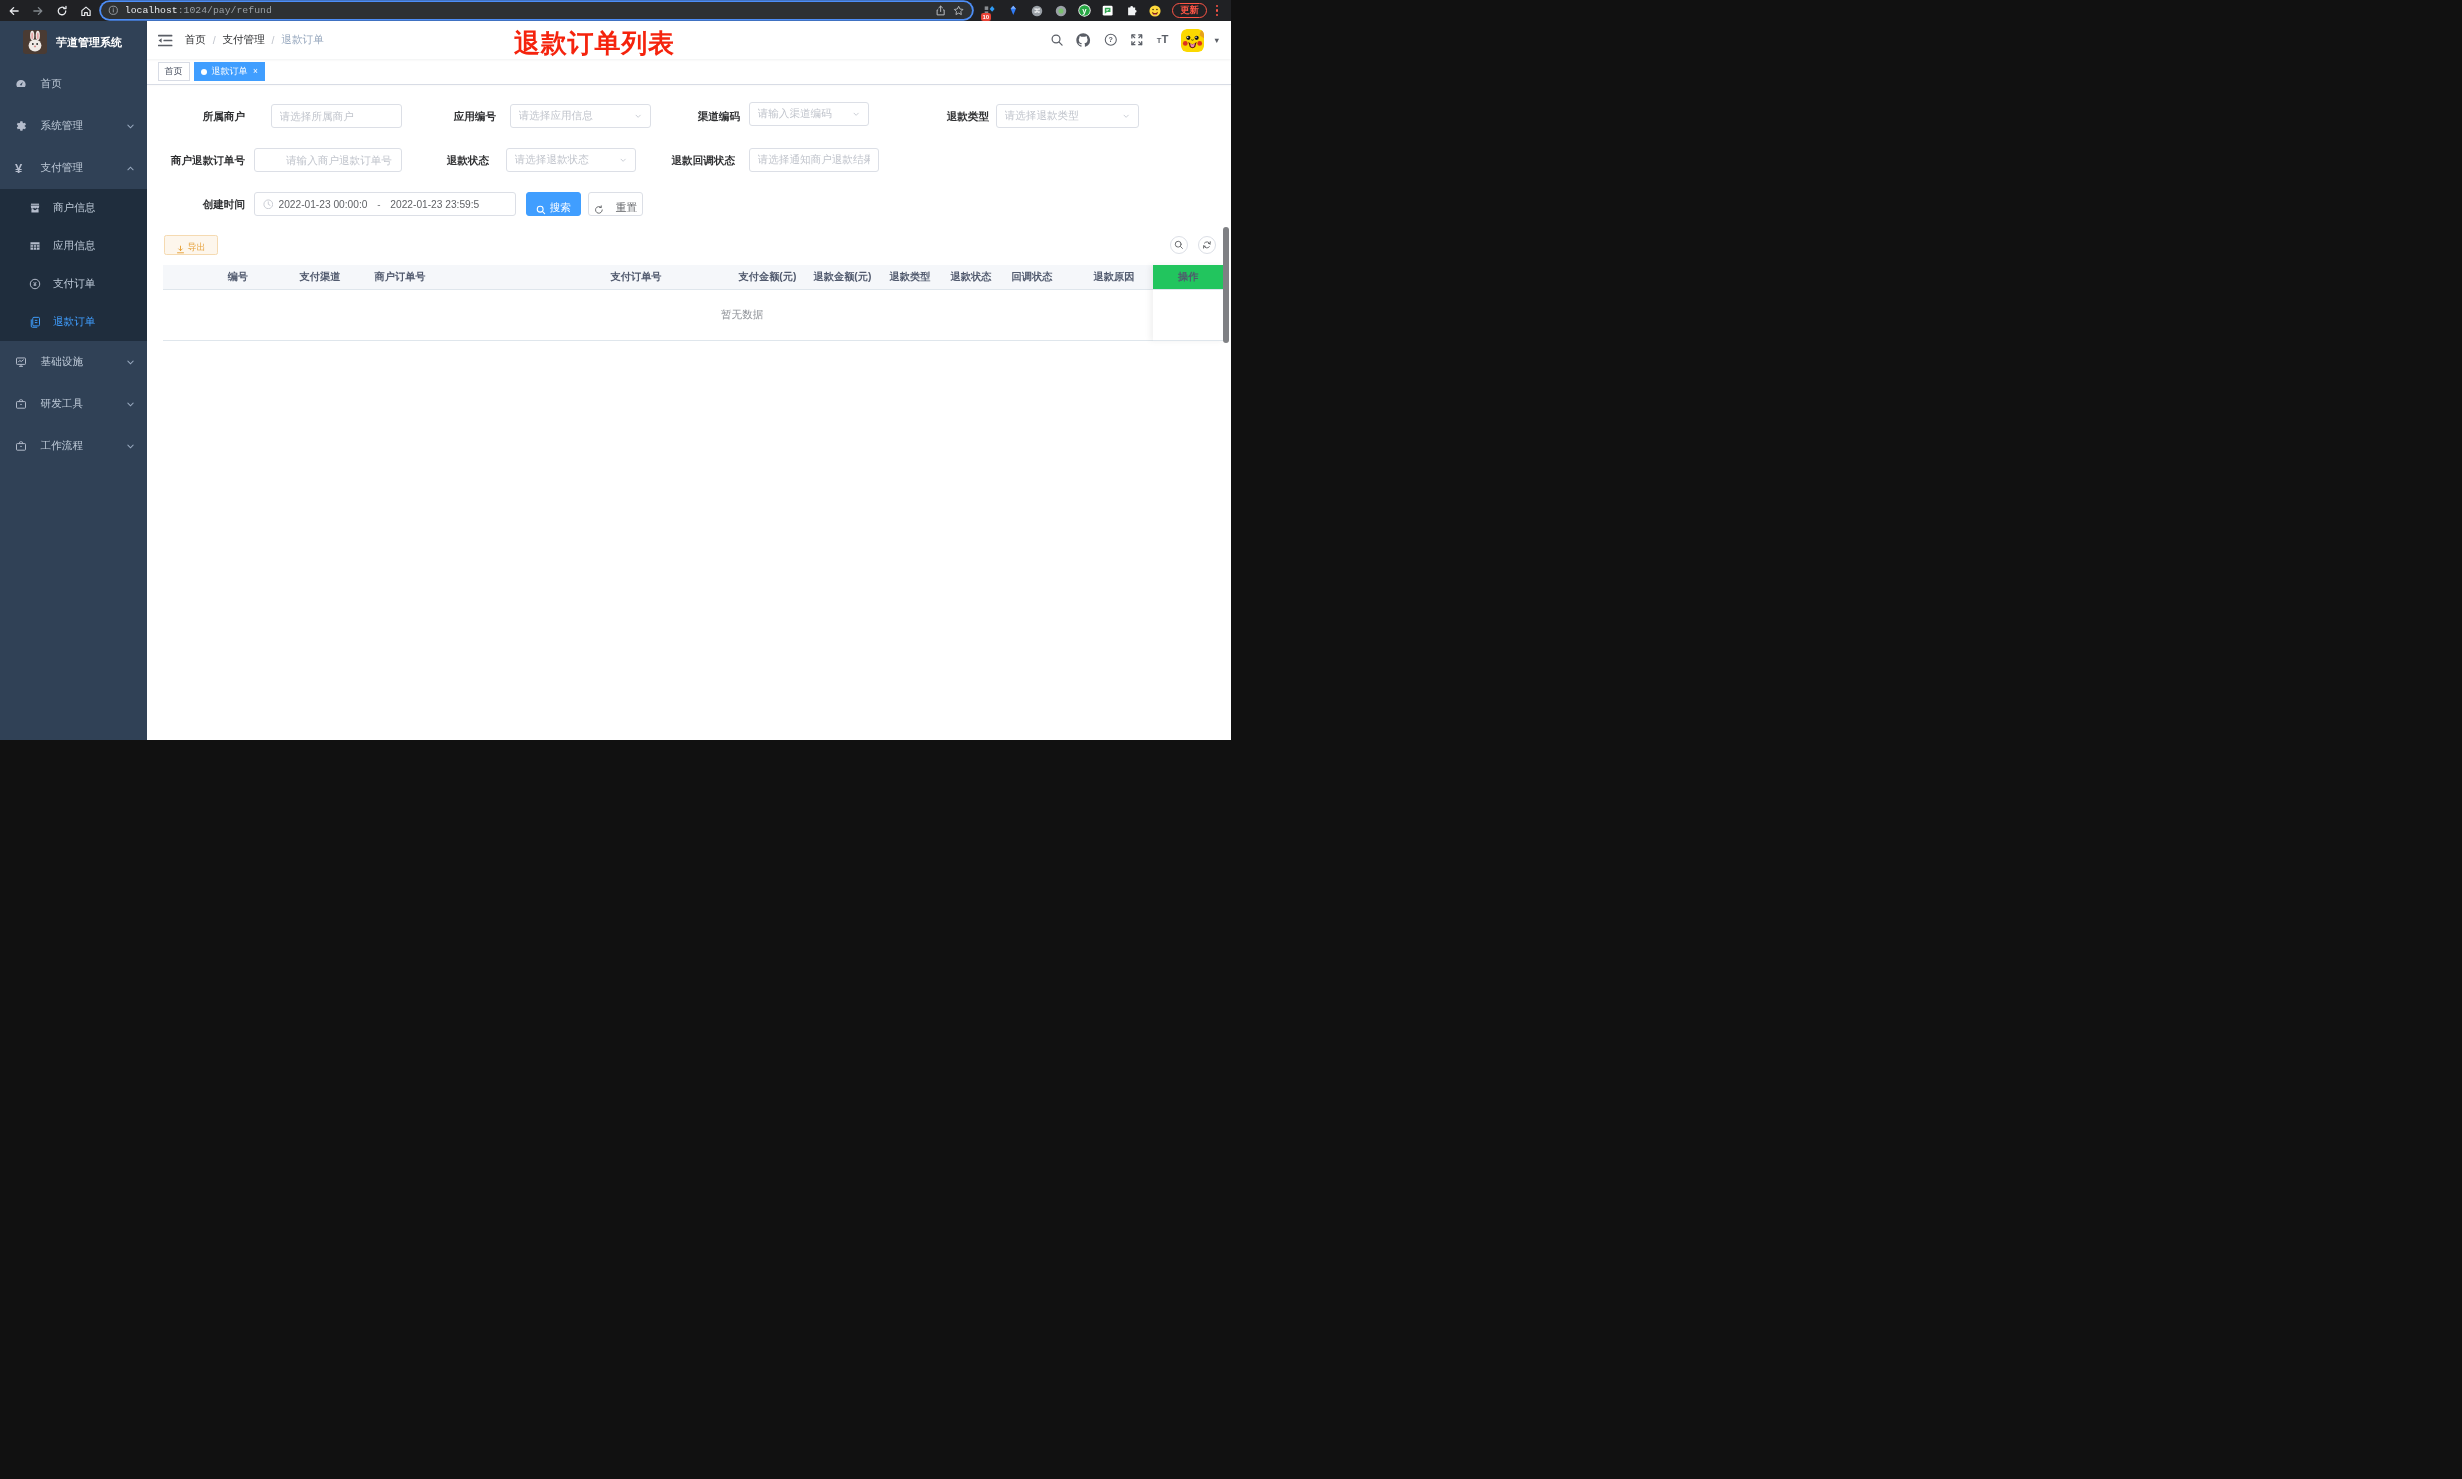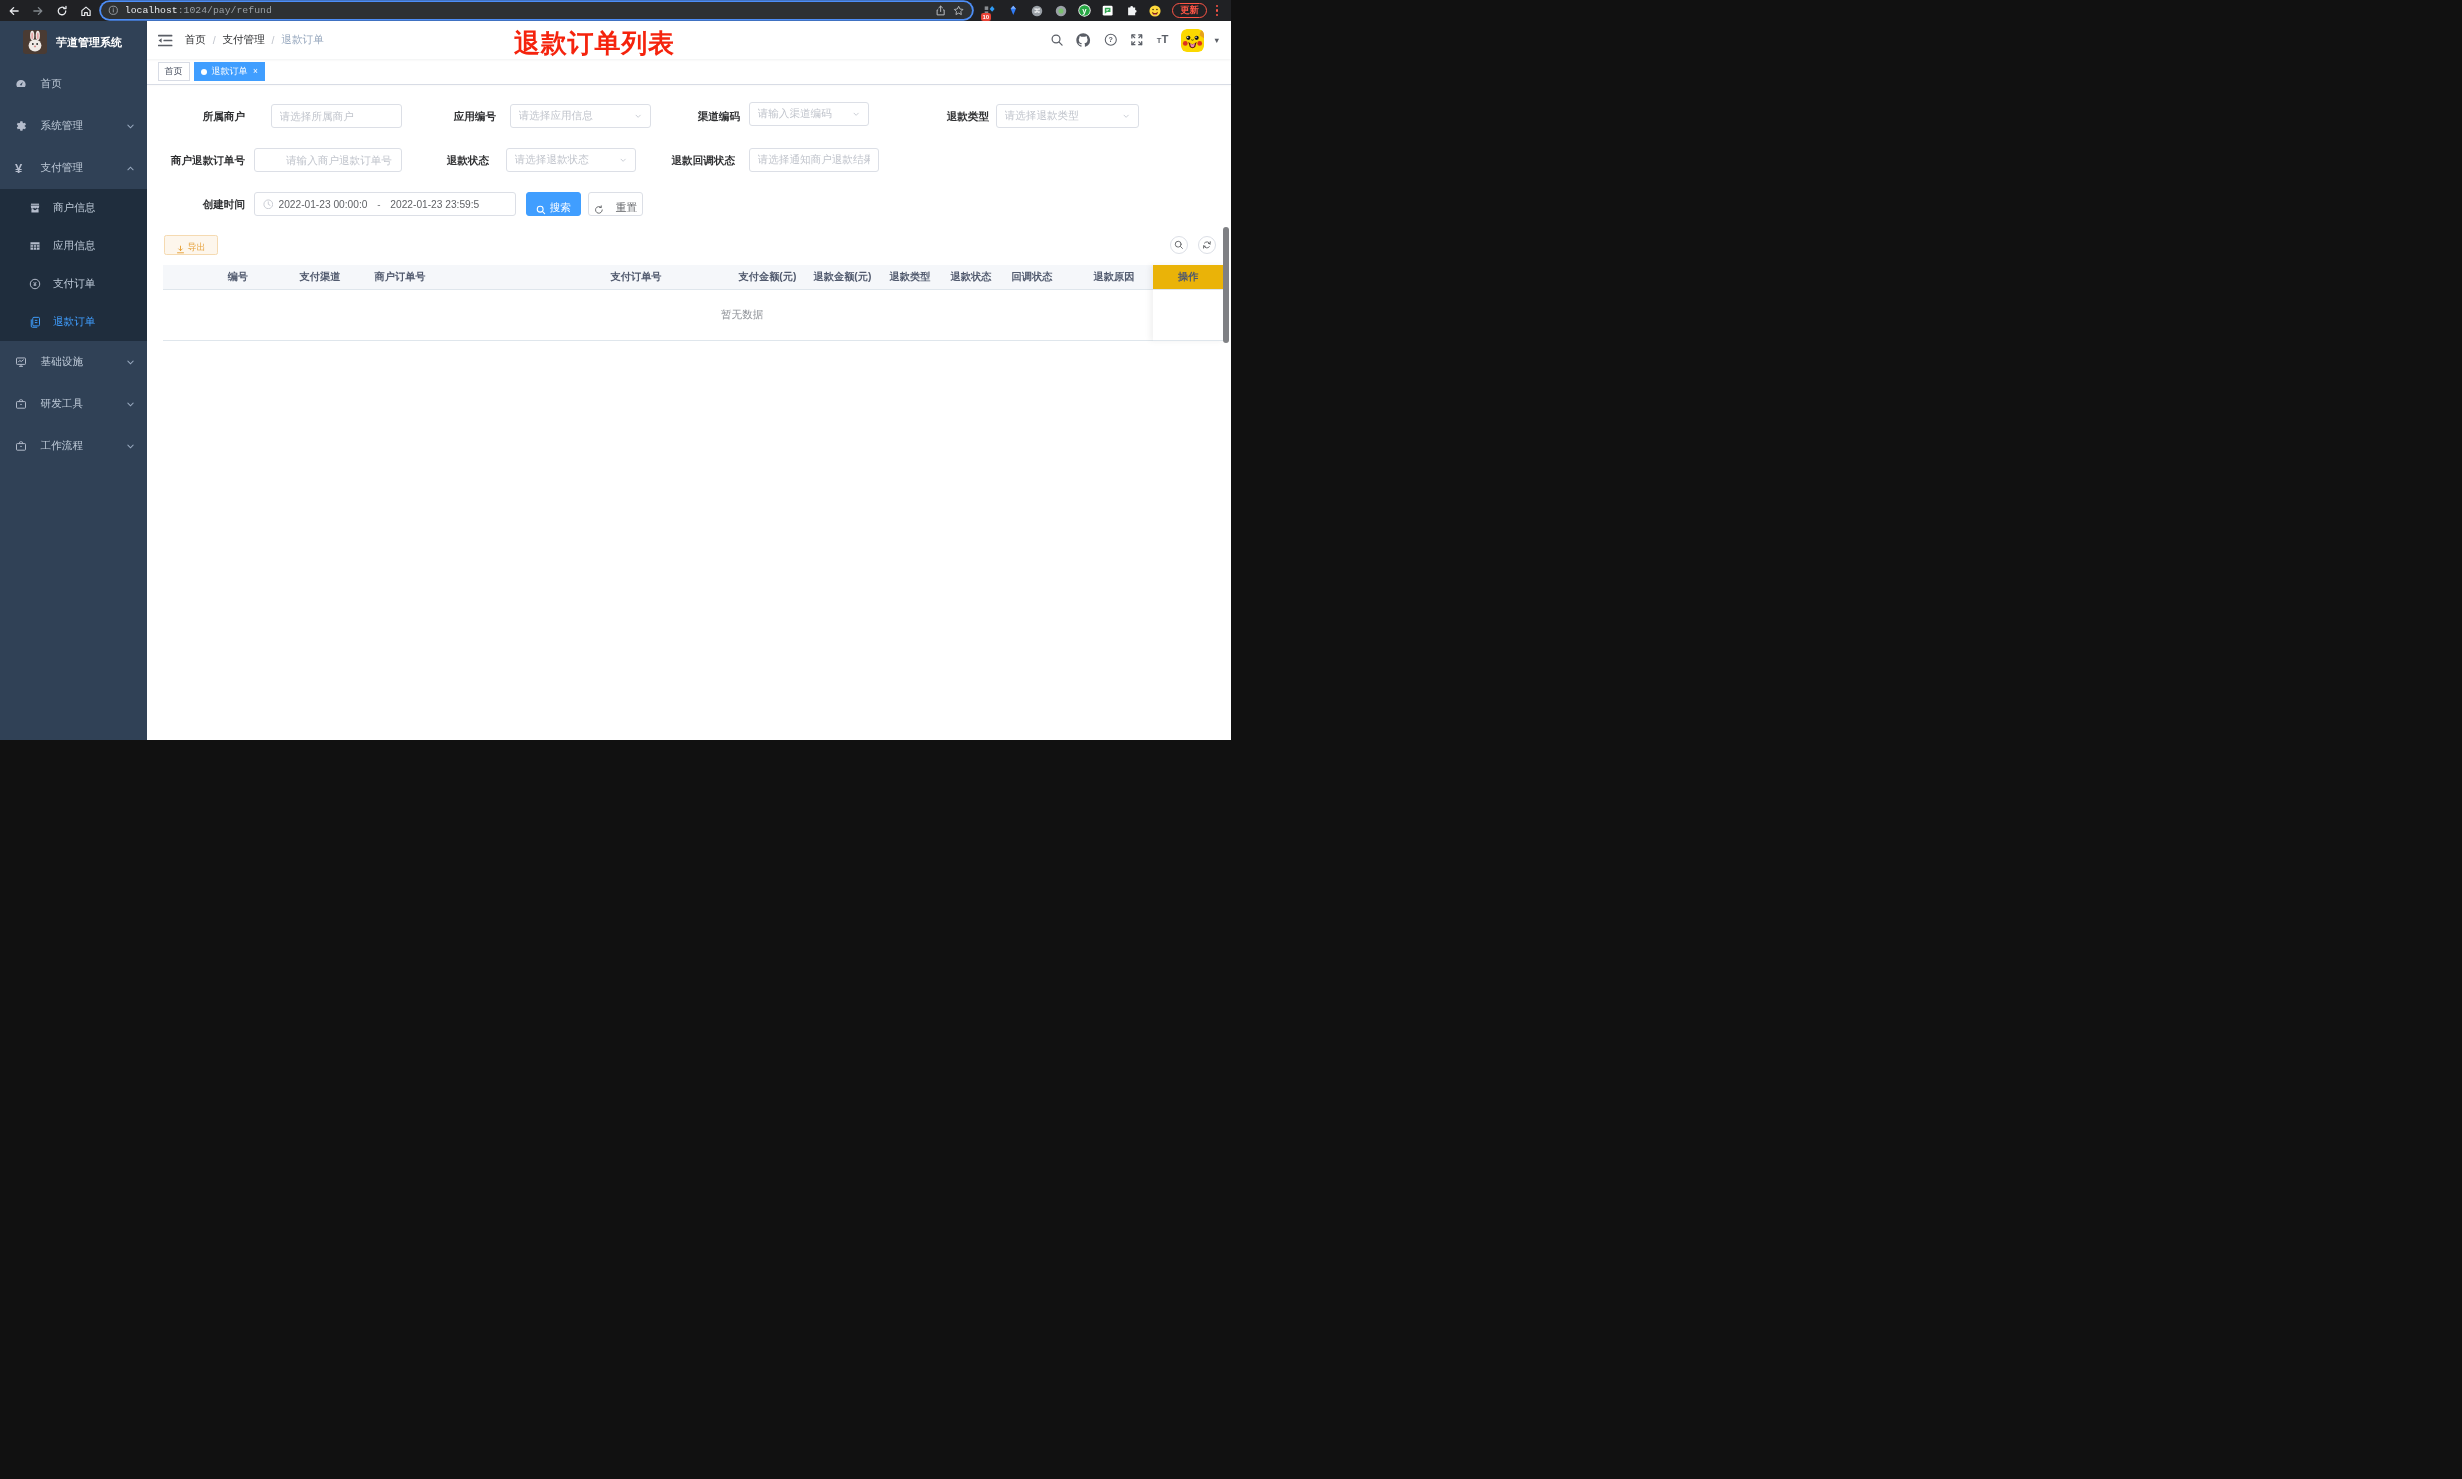--- a/index.html
+++ b/index.html
@@ -97,21 +97,21 @@
   
   .table{position:absolute;left:16px;top:180px;width:1063px;}
   .thead{display:flex;height:25px;background:#f5f7fa;align-items:center;padding-left:15px;
     border-bottom:0.8px solid #dfe6ec;overflow:hidden;}
   .th{font-size:10.2px;font-weight:bold;color:#515a6e;padding-left:7.6px;white-space:nowrap;
     overflow:hidden;flex:none;}
   .tbody{position:relative;height:51px;border-bottom:0.8px solid #dfe6ec;background:#fff;}
   .empty{position:absolute;left:558px;top:50%;transform:translateY(-50%);color:#909399;font-size:10.6px;}
   .fixed-col{position:absolute;right:0;top:0;width:73px;height:76px;background:#fff;
     box-shadow:-3px 0 6px rgba(0,0,0,.06);}
-  .fixed-col .fh{height:25px;background:#eab308;border-bottom:0.8px solid #dfe6ec;display:flex;
+  .fixed-col .fh{height:25px;background:#22c55e;border-bottom:0.8px solid #dfe6ec;display:flex;
     align-items:center;padding-left:25px;font-size:10.2px;font-weight:bold;color:#515a6e;}
   .fixed-col .fb{height:51px;border-bottom:0.8px solid #dfe6ec;background:#fff;}
 
   .vscroll{position:absolute;right:2.3px;top:227px;width:5.3px;height:116px;border-radius:3px;
     background:#7f8084;z-index:9;}
 </style>
 </head>
 <body>
 
 <div class="screen">

